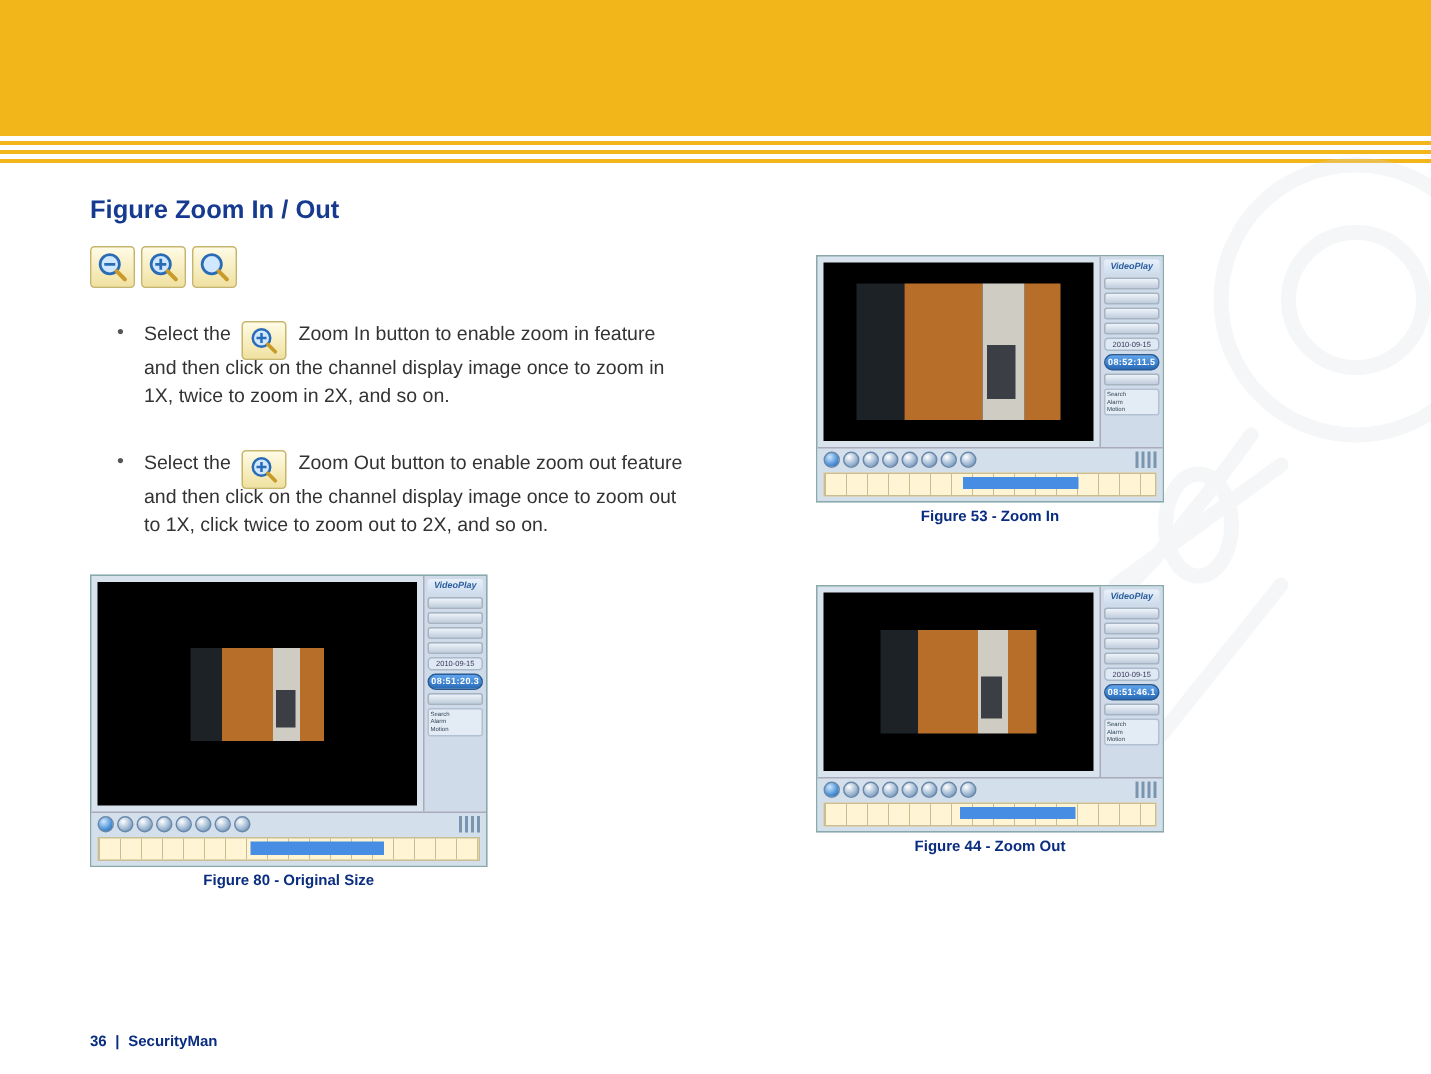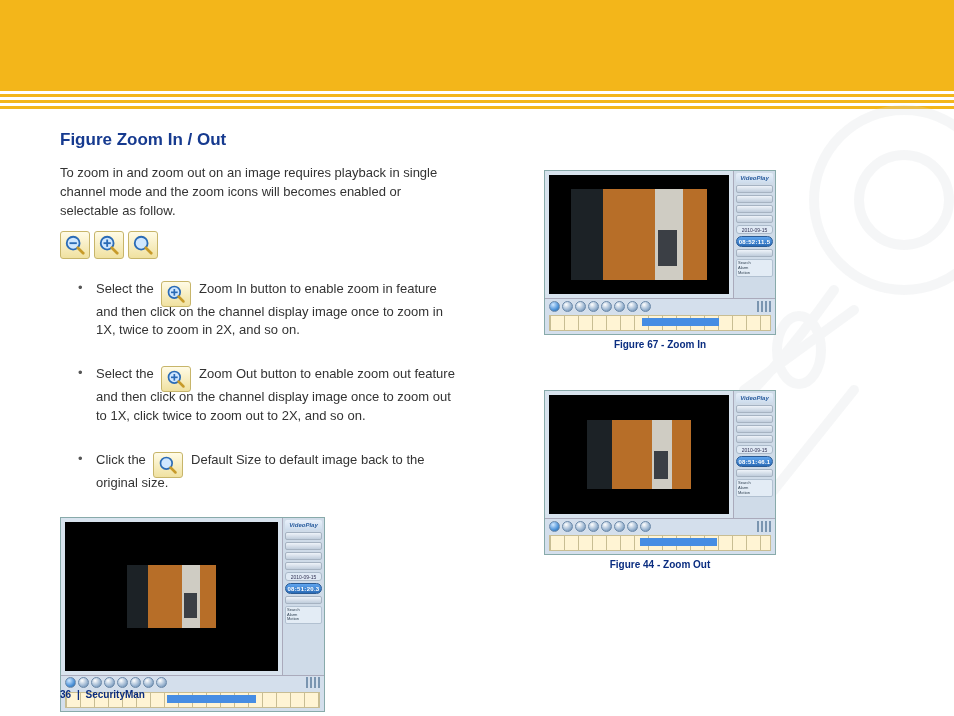--- a/index.html
+++ b/index.html
@@ -273,21 +273,20 @@
     <path d="M120 360 C 90 390, 120 440, 170 430"></path>
     <path d="M170 430 L 250 330"></path>
     <path d="M140 330 L 250 250"></path>
     <ellipse cx="195" cy="290" rx="22" ry="34"></ellipse>
   </g>
 </svg>
 
 <div class="content">
   <div class="col-left">
     <h2 class="section">Figure Zoom In / Out</h2>
-    <p class="intro">To zoom in and zoom out on an image requires playback in single channel mode and the zoom icons will becomes enabled or selectable as follow.</p>
 
     <div class="icon-row">
       <span class="zoom-icon">
         <svg width="22" height="22" viewBox="0 0 24 24">
             <circle cx="10" cy="10" r="7" fill="#cfe7ff" stroke="#2a6bb6" stroke-width="2"></circle>
             <line x1="6" y1="10" x2="14" y2="10" stroke="#2a6bb6" stroke-width="2"></line>
             <line x1="15" y1="15" x2="21" y2="21" stroke="#c79a2a" stroke-width="3" stroke-linecap="round"></line>
           </svg>
       </span>
       <span class="zoom-icon">
@@ -323,30 +322,20 @@
         <span>Select the </span>
         <span class="zoom-icon inline">
           <svg width="20" height="20" viewBox="0 0 24 24">
               <circle cx="10" cy="10" r="7" fill="#cfe7ff" stroke="#2a6bb6" stroke-width="2"></circle>
               <line x1="6" y1="10" x2="14" y2="10" stroke="#2a6bb6" stroke-width="2"></line>
               <line x1="10" y1="6" x2="10" y2="14" stroke="#2a6bb6" stroke-width="2"></line>
               <line x1="15" y1="15" x2="21" y2="21" stroke="#c79a2a" stroke-width="3" stroke-linecap="round"></line>
             </svg>
         </span>
         <span> Zoom Out button to enable zoom out feature and then click on the channel display image once to zoom out to 1X, click twice to zoom out to 2X, and so on.</span>
-      </li>
-      <li>
-        <span>Click the </span>
-        <span class="zoom-icon inline">
-          <svg width="20" height="20" viewBox="0 0 24 24">
-              <circle cx="10" cy="10" r="7" fill="#cfe7ff" stroke="#2a6bb6" stroke-width="2"></circle>
-              <line x1="15" y1="15" x2="21" y2="21" stroke="#c79a2a" stroke-width="3" stroke-linecap="round"></line>
-            </svg>
-        </span>
-        <span> Default Size to default image back to the original size.</span>
       </li>
     </ul>
 
     <div class="example-row">
       <div class="fig">
         <div class="vp vp-large">
           <div class="vp-main">
             <div class="vp-stage">
               <div style="width:42%;height:42%">
                   <div class="room">
@@ -445,21 +434,21 @@
                 <div class="s"></div>
                 <div class="s"></div>
                 <div class="s"></div>
               </div>
           </div>
           <div class="vp-timeline">
             <div class="bluebar" style="left:42%;width:35%"></div>
           </div>
         </div>
       </div>
-      <div class="fig-caption">Figure 67 - Zoom In</div>
+      <div class="fig-caption">Figure 53 - Zoom In</div>
     </div>
 
     <div class="fig" style="margin-top:40px">
       <div class="vp vp-small">
         <div class="vp-main">
           <div class="vp-stage">
             <div style="width:58%;height:58%">
                 <div class="room">
                   <div class="left"></div>
                   <div class="cab"></div>

